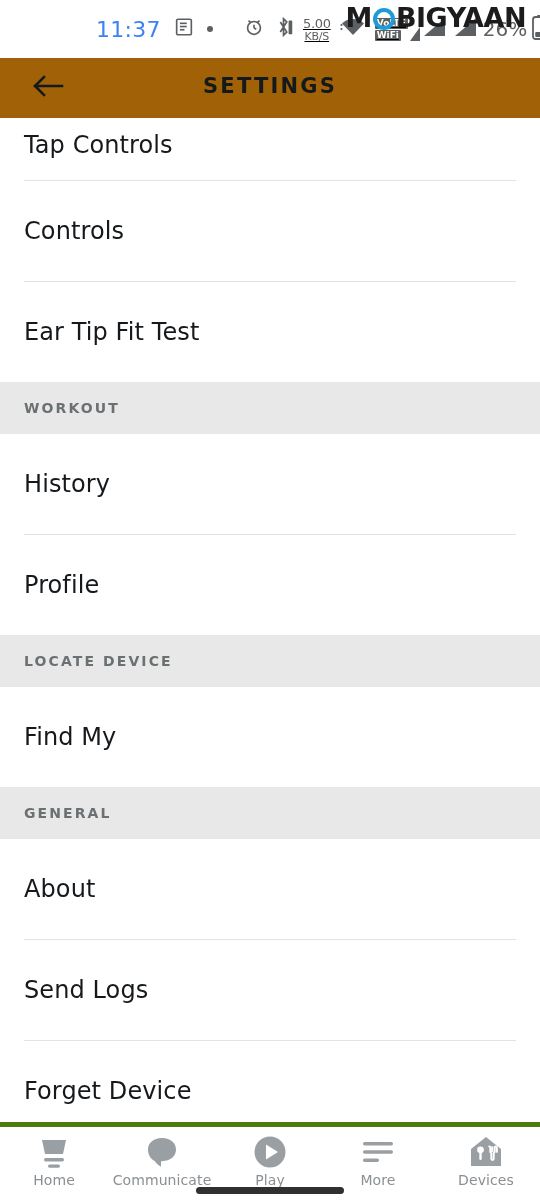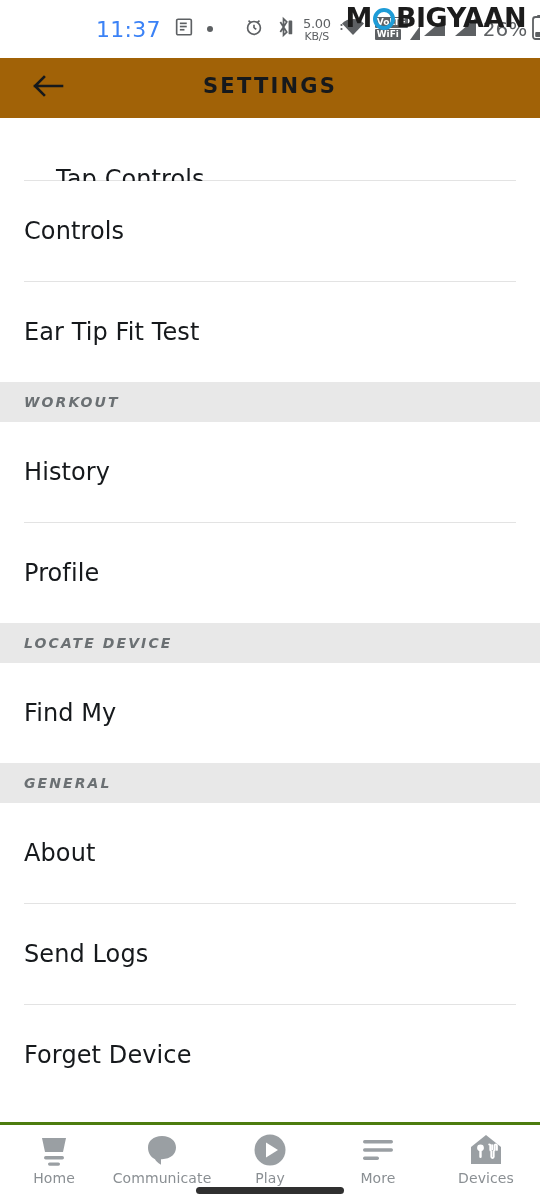--- a/index.html
+++ b/index.html
@@ -27,22 +27,23 @@
   .sb-left {
     display: flex; align-items: center; gap: 12px;
     margin-left: 96px;
   }
   .sb-clock {
     font-size: 22px; color: #3b82f6;
     letter-spacing: 0.3px;
     font-family: "DejaVu Sans", "Liberation Sans", sans-serif;
   }
   .sb-mid {
-    display: flex; align-items: center; gap: 9px;
+    display: flex; align-items: flex-end; gap: 9px;
     margin-left: 30px;
+    text-decoration: underline;
   }
   .sb-right {
     display: flex; align-items: center; gap: 5px;
     margin-left: auto;
   }
   .ic { display: inline-block; color: #5d6063; }
   .sb-dot { width: 6px; height: 6px; border-radius: 50%; background: #5d6063; }
   .kbs {
     display: flex; flex-direction: column; align-items: center;
     line-height: 1;
@@ -109,51 +110,51 @@
     background: #ffffff;
     overflow: hidden;
   }
   .row {
     position: relative;
     height: 100px;
     display: flex; align-items: center;
     cursor: pointer;
     background: #ffffff;
   }
-  .row.clipped { height: 62px; align-items: flex-end; margin-left: 32px; }
+  .row.clipped { height: 62px; align-items: flex-start; }
   .row.clipped .row-label {
     position: relative; top: 13px;
   }
   .row-label {
     padding-left: 24px;
     font-size: 24px; color: #16191c;
     letter-spacing: 0.1px;
   }
   .divider {
     height: 1px; background: #e3e3e3;
     margin: 0 24px;
   }
   .section-header {
-    height: 40px;
+    height: 52px;
     background: #e8e8e8;
-    display: flex; align-items: center; font-style: italic;
+    display: flex; align-items: center;
   }
   .section-header-label {
     padding-left: 24px;
     font-size: 14px; font-weight: 700;
     letter-spacing: 2.1px;
     color: #6b7073;
   }
 
   
   .bottomnav {
     position: absolute; left: 0; bottom: 0;
     width: 540px; height: 78px;
     background: #ffffff;
-    border-top: 3px solid #4d7c0f;
+    border-top: 5px solid #4d7c0f;
     display: flex; align-items: flex-start;
     z-index: 20;
   }
   .nav-item {
     flex: 1;
     display: flex; flex-direction: column;
     align-items: center; justify-content: flex-start;
     padding-top: 8px;
     cursor: pointer;
   }

